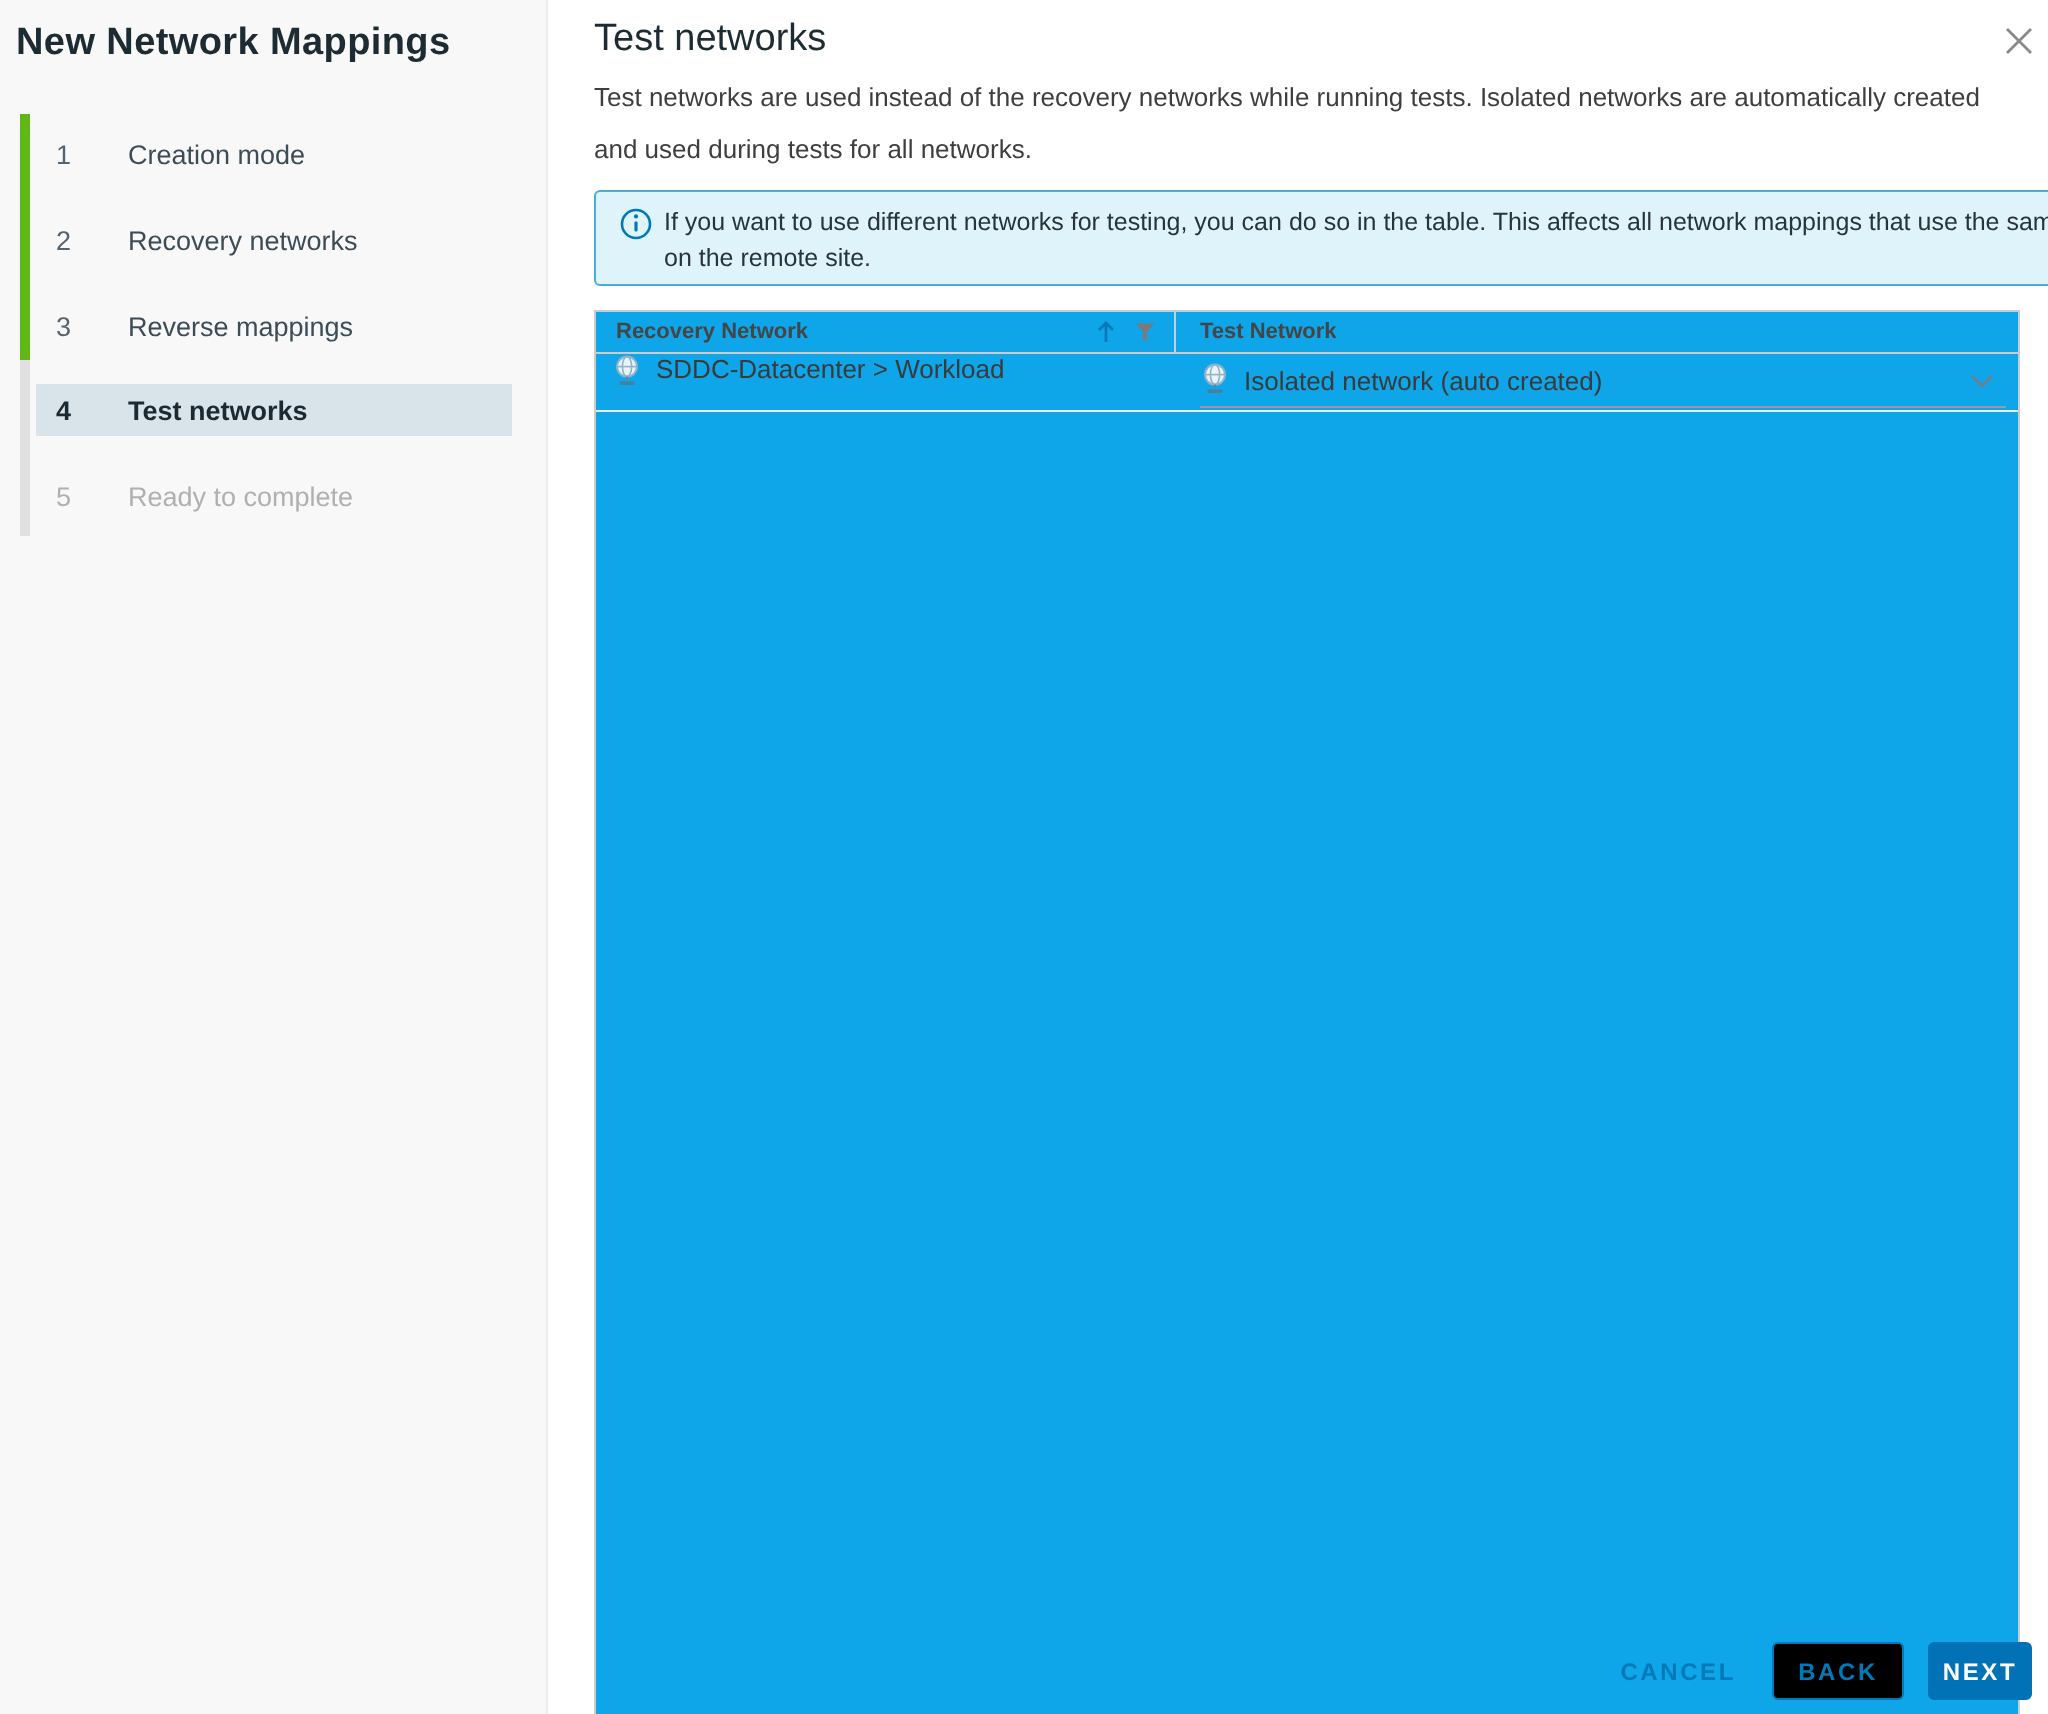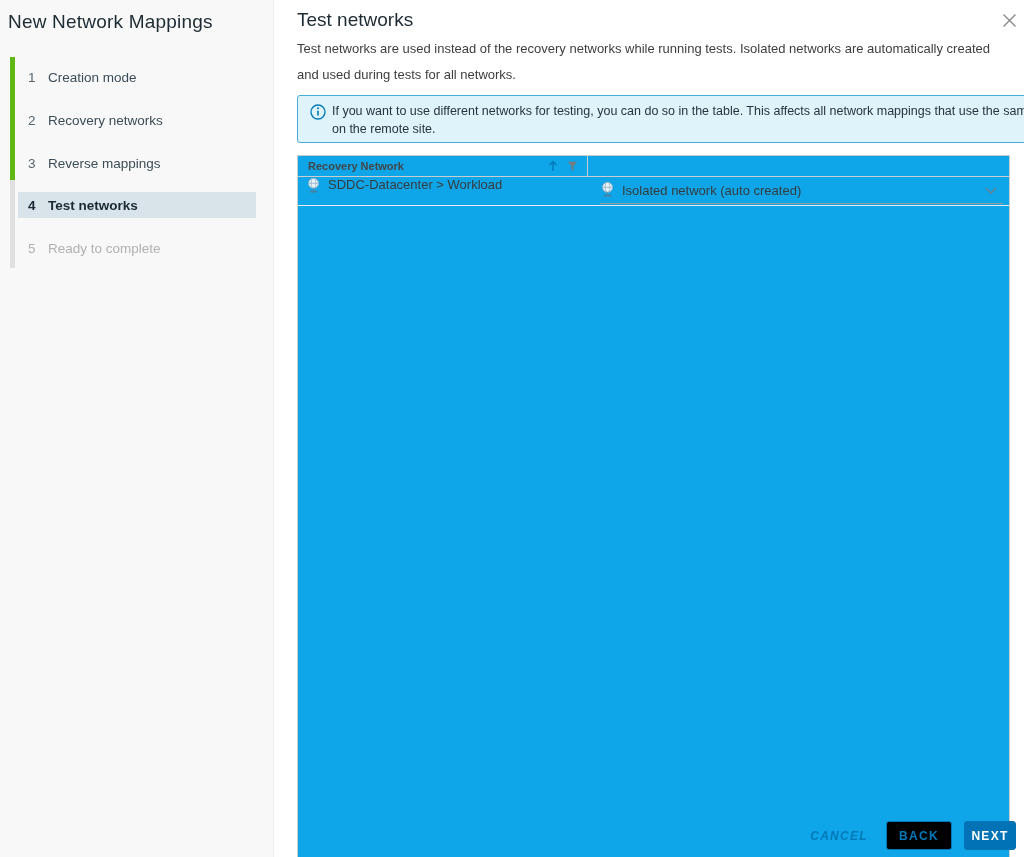--- a/index.html
+++ b/index.html
@@ -12,33 +12,33 @@
     color:#3c4650;
   }
 
   
   .sidebar {
     position:absolute; left:0; top:0; width:274px; height:857px;
     background:#f8f8f8; border-right:1px solid #ececec;
   }
   .sidebar-title {
     position:absolute; left:8px; top:11px;
-    font-size:19px; font-weight:400; color:#1d2b33; letter-spacing:.2px;
+    font-size:19px; font-weight:700; color:#1d2b33; letter-spacing:.2px;
     white-space:nowrap;
   }
   .bar-seg { position:absolute; width:5px; left:10px; }
   .bar-green { top:57px; height:123px; background:#61b715; }
   .bar-grey  { top:180px; height:88px; background:#e0e0e0; }
   .step {
     position:absolute; left:18px; width:238px; height:26px;
     display:flex; align-items:center;
     font-size:13.5px; color:#3c4d57; cursor:pointer;
   }
   .step .num   { width:18px; margin-left:10px; color:#55646e; flex:none; }
-  .step .label { margin-left:2px; white-space:nowrap; }
+  .step .label { margin-left:18px; white-space:nowrap; }
   .step.active { background:#d8e3ea; font-weight:700; color:#1b2a32; }
   .step.active .num { color:#1b2a32; font-weight:700; }
   .step.pending, .step.pending .num { color:#b0b0b0; }
 
   
   .main-title {
     position:absolute; left:297px; top:9px;
     font-size:19px; font-weight:400; color:#1d2b33;
   }
   .close-btn {
@@ -104,21 +104,21 @@
     position:absolute; top:821px; right:8px;
     display:flex; align-items:center;
   }
   .btn {
     font-family:"Liberation Sans", sans-serif;
     font-size:12px; font-weight:600; letter-spacing:1.3px;
     height:29px; border-radius:3px; cursor:pointer;
     display:flex; align-items:center; justify-content:center;
   }
   .btn-link {
-    background:none; border:none; color:#0079b8; padding:0 6px; margin-right:12px;font-style:italic;
+    background:none; border:none; color:#0079b8; padding:0 6px; margin-right:12px;
   }
   .btn-outline {
     background:#000000; border:1px solid #0079b8; color:#0079b8;
     width:66px; margin-right:12px;
   }
   .btn-primary {
     background:#0072b5; border:1px solid #0072b5; color:#ffffff;
     width:52px;
   }
 </style>
@@ -183,20 +183,23 @@
       <span class="head-icon">
         <svg width="10" height="12" viewBox="0 0 10 12">
           <path d="M5 1.5 V11 M1.5 5 L5 1.5 L8.5 5" stroke="#0079b8" stroke-width="1.4" fill="none"></path>
         </svg>
       </span>
       <span class="head-icon">
         <svg width="11" height="10" viewBox="0 0 11 10">
           <path d="M0.8 0.8 H10.2 L6.5 4.8 V9.2 H4.5 V4.8 Z" fill="#7a7a7a"></path>
         </svg>
       </span>
+    </div>
+    <div class="th th-2">
+      <span>Test Network</span>
     </div>
   </div>
 
   <div class="grid-row">
     <div class="cell-1">
       <span class="globe">
         <svg width="15" height="16" viewBox="0 0 15 16">
           <circle cx="7.5" cy="6.3" r="5" fill="#eaf3f9" stroke="#8fb3c9" stroke-width="1"></circle>
           <ellipse cx="7.5" cy="6.3" rx="2.3" ry="5" fill="none" stroke="#8fb3c9" stroke-width="0.8"></ellipse>
           <line x1="2.5" y1="6.3" x2="12.5" y2="6.3" stroke="#8fb3c9" stroke-width="0.8"></line>

